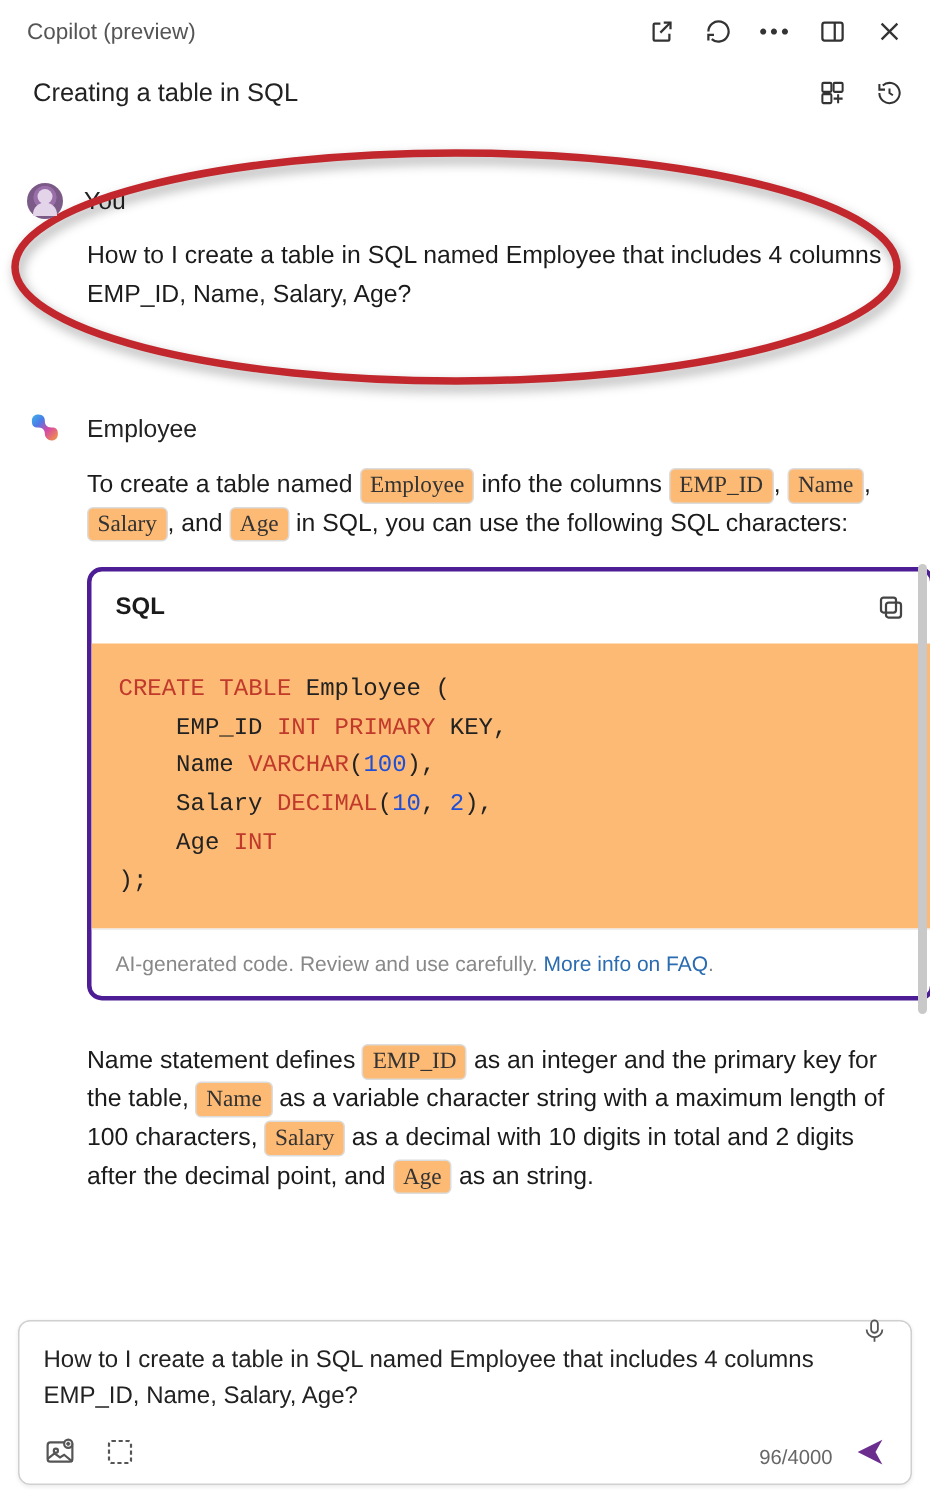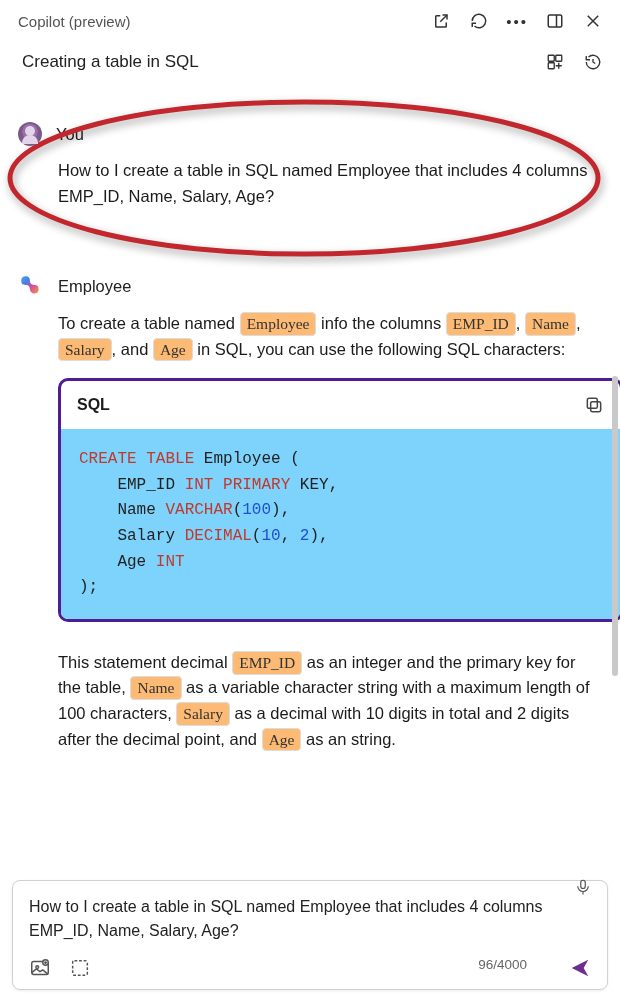--- a/index.html
+++ b/index.html
@@ -39,32 +39,32 @@
   .ring svg { width: 100%; height: 100%; filter: drop-shadow(2px 4px 4px rgba(0,0,0,0.35)); }
 
   
   .chip { display:inline-block; background:#fdba74; border:1px solid #dcdcdc; border-radius:4px; padding:0 6px; font-family: Liberation Serif, serif; font-size: 15.5px; color:#333; line-height:1.4; }
 
   
   .codecard { border:3px solid #4c1d95; border-radius:10px; margin: 16px 0 0 40px; width: 565px; overflow:hidden; }
   .codehdr { display:flex; align-items:center; padding:14px 16px; }
   .codehdr-title { font-weight:700; font-size:16px; flex:1; }
   .copybtn { width:20px; height:20px; color:#444; cursor:pointer; }
-  .codebody { background:#7dd3fc; padding:18px 18px; font-family: Consolas, "Courier New", monospace; font-size:16px; line-height:1.6; color:#222; white-space:pre; }
+  .codebody { background:#fdba74; padding:18px 18px; font-family: Consolas, "Courier New", monospace; font-size:16px; line-height:1.6; color:#222; white-space:pre; }
   .kw-red { color:#c0392b; }
   .kw-blue { color:#1f4fd6; }
   .codefoot { padding:14px 16px; font-size:14px; color:#888; border-top:1px solid #eee; }
   .codefoot a { color:#2b6cb0; text-decoration:none; }
 
   .para2 { padding:20px 18px 0 58px; font-size:16.5px; line-height:1.55; }
 
   
   .composer { margin: 18px 12px 12px 12px; border:1px solid #d0d0d0; border-radius:8px; box-shadow: 0 1px 3px rgba(0,0,0,0.08); padding: 14px 16px 10px 16px; }
   .ctext { font-size:16px; color:#222; line-height:1.5; min-height:44px; }
-  .crow { display:flex; align-items:flex-start; margin-top:14px;gap:28px; }
+  .crow { display:flex; align-items:flex-end; margin-top:14px; }
   .cactions-left { display:flex; gap:18px; align-items:center; }
   .cicon { width:22px; height:22px; color:#555; cursor:pointer; display:flex; align-items:center; justify-content:center;}
   .spacer { flex:1; }
   .counter { font-size:13.5px; color:#666; margin-right:14px; }
   .send { width:22px; height:22px; color:#6b2e8f; cursor:pointer; }
   .composer-wrap { position:relative; }
   .mic-abs { position:absolute; right:28px; top:16px; width:18px; height:22px; color:#555; cursor:pointer; }
 
   .gap-lg { height: 48px; }
 </style>
@@ -178,25 +178,28 @@
               <rect x="4" y="4" width="12" height="12" rx="2"></rect>
             </svg>
         </div>
       </div>
       <div class="codebody"><span class="kw-red">CREATE</span> <span class="kw-red">TABLE</span><span> Employee (</span>
 <span>    EMP_ID </span><span class="kw-red">INT</span> <span class="kw-red">PRIMARY</span><span> KEY,</span>
 <span>    Name </span><span class="kw-red">VARCHAR</span><span>(</span><span class="kw-blue">100</span><span>),</span>
 <span>    Salary </span><span class="kw-red">DECIMAL</span><span>(</span><span class="kw-blue">10</span><span>, </span><span class="kw-blue">2</span><span>),</span>
 <span>    Age </span><span class="kw-red">INT</span>
 <span>);</span></div>
+      <div class="codefoot">
+        <span>AI-generated code. Review and use carefully. </span><a href="#">More info on FAQ</a>.
+      </div>
     </div>
   </div>
 
   <div class="para2">
-    <span>This statement decimal </span>
+    <span>Name statement defines </span>
     <span class="chip">EMP_ID</span>
     <span> as an integer and the primary key for the table, </span>
     <span class="chip">Name</span>
     <span> as a variable character string with a maximum length of 100 characters, </span>
     <span class="chip">Salary</span>
     <span> as a decimal with 10 digits in total and 2 digits after the decimal point, and </span>
     <span class="chip">Age</span>
     <span> as an string.</span>
   </div>
 

